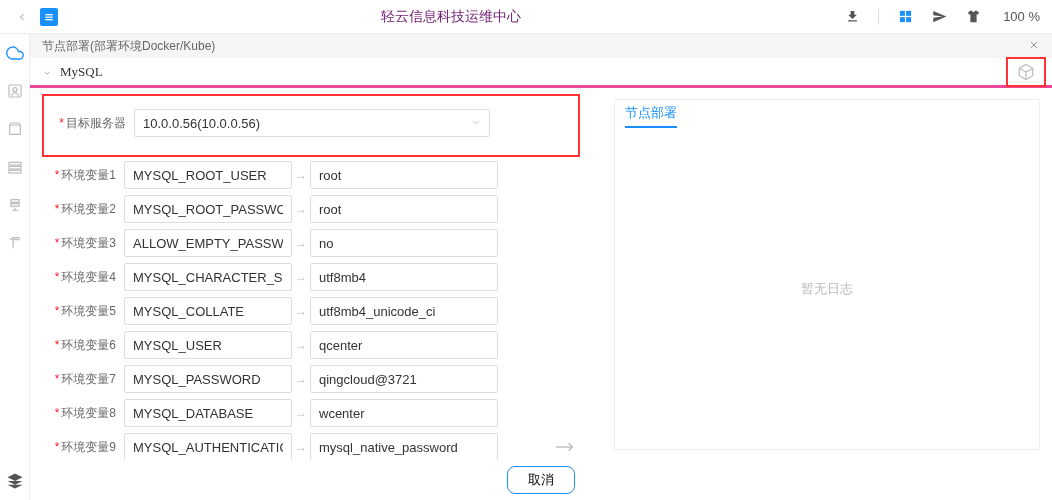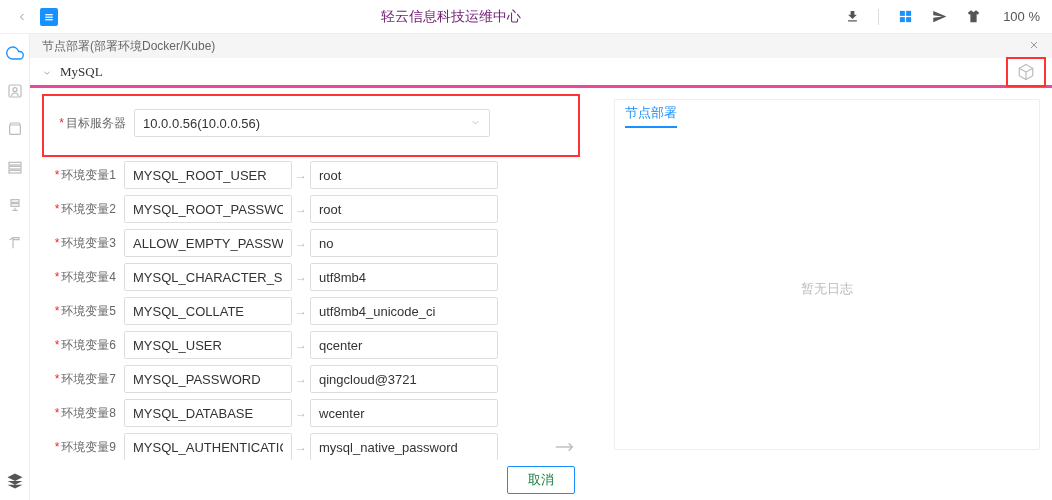--- a/index.html
+++ b/index.html
@@ -58,21 +58,21 @@
 .add-env-btn { width: 30px; height: 20px; margin-left: 8px; display: flex; align-items: center; justify-content: center; color: #bbb; cursor: pointer; border: 1px solid transparent; }
 
 
 .log-panel { flex: 1; border: 1px solid #eee; border-radius: 2px; margin-top: 11px; margin-bottom: 10px; display: flex; flex-direction: column; }
 .log-tabs { height: 28px; display: flex; align-items: center; padding: 0 10px; }
 .log-tab { font-size: 13px; color: #1890ff; height: 27px; display: flex; align-items: center; border-bottom: 2px solid #1890ff; cursor: pointer; }
 .log-body { flex: 1; display: flex; align-items: center; justify-content: center; color: #bbb; font-size: 13px; }
 
 
 .footer-row { height: 40px; display: flex; align-items: center; justify-content: center; }
-.btn-cancel { width: 68px; height: 28px; border: 1px solid #1890ff; color: #15803d; background: #fff; border-radius: 2px; font-size: 13px; cursor: pointer; }
+.btn-cancel { width: 68px; height: 28px; border: 1px solid #1890ff; color: #000000; background: #fff; border-radius: 8px; font-size: 13px; cursor: pointer; }
 
 </style>
 </head>
 <body>
 
 <div class="topbar">
   <div class="back-btn">
     <svg width="12" height="12" viewBox="0 0 24 24" fill="none" stroke="currentColor" stroke-width="2">
         <polyline points="15 18 9 12 15 6"></polyline>
       </svg>

